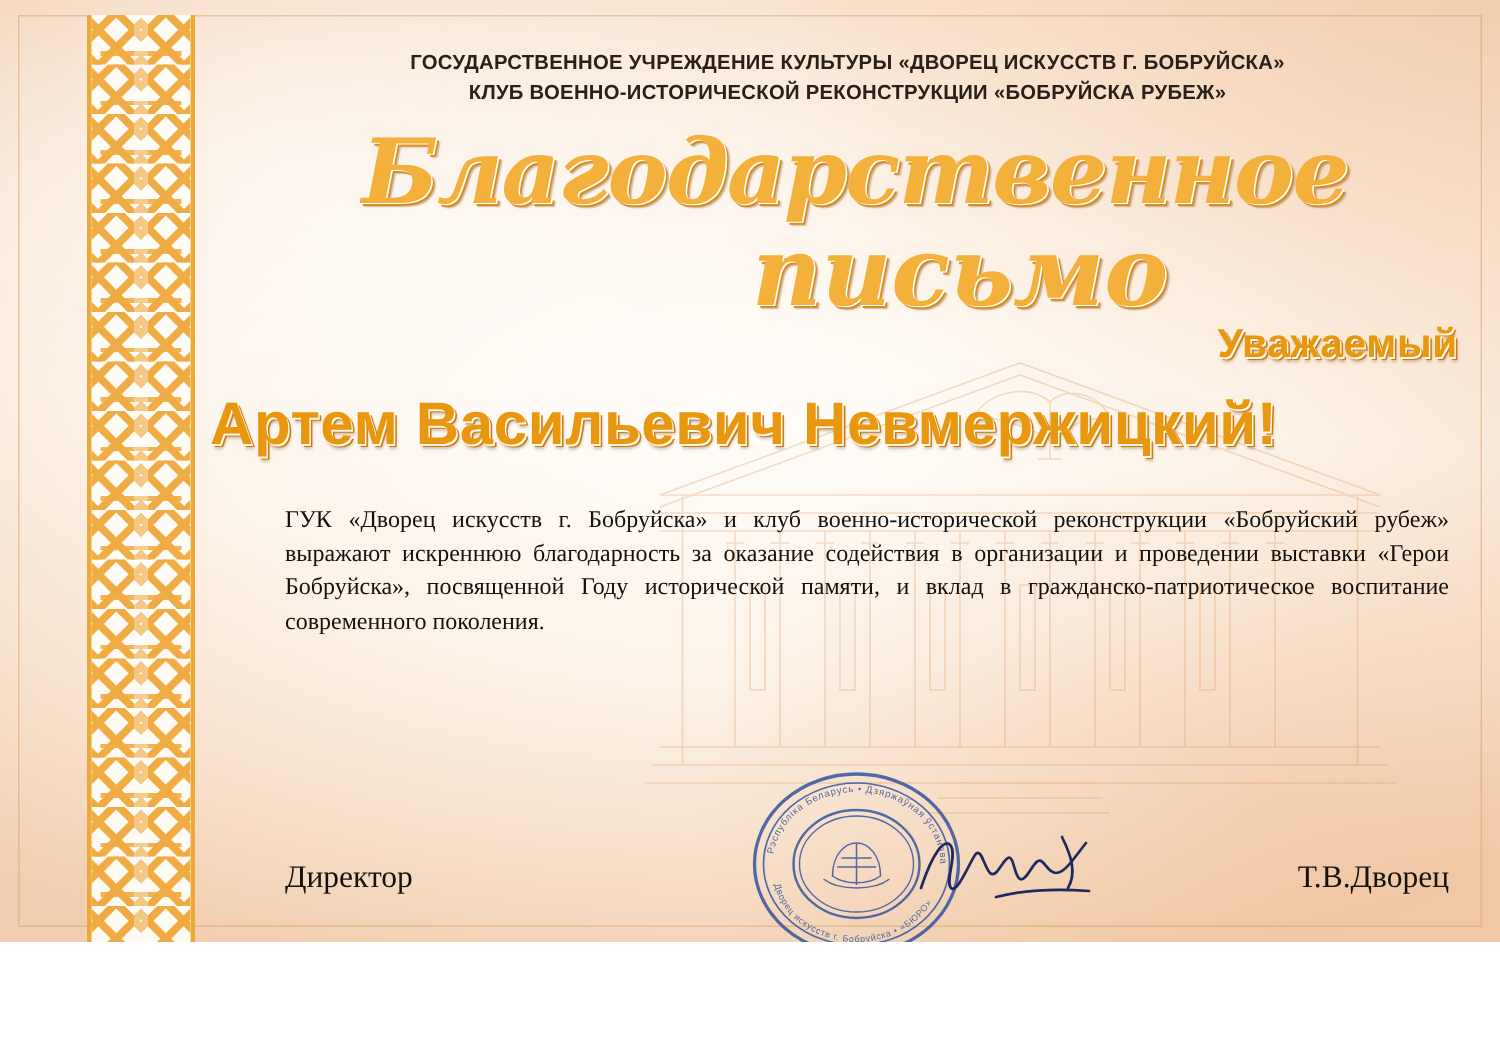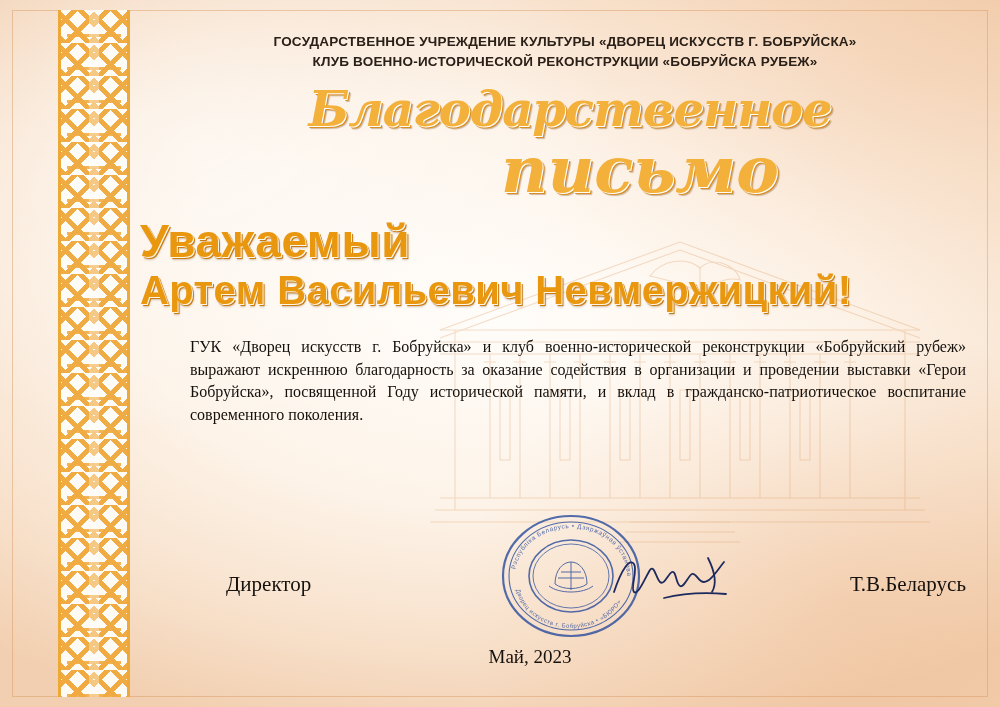--- a/index.html
+++ b/index.html
@@ -10,21 +10,21 @@
   body {
     width: 1000px;
     height: 707px;
     overflow: hidden;
     font-family: "Liberation Serif", serif;
   }
 
   #certificate {
     position: relative;
     width: 1000px;
-    height: 707px;
+    height: 628px;
     background:
       radial-gradient(ellipse 80% 60% at 50% 45%, #fffdfa 0%, #fdf3e8 45%, #f8e2cd 75%, #f2cfb0 100%),
       linear-gradient(135deg, #f7dcc0 0%, #fdf4ea 30%, #fbeee0 70%, #f3d4b5 100%);
     overflow: hidden;
   }
 
   
   .vignette {
     position: absolute;
     inset: 0;
@@ -115,44 +115,45 @@
     font-family: "DejaVu Serif", serif;
     font-style: italic;
     font-weight: bold;
     color: #f3b03a;
     text-shadow:
       1px 1px 0 #ffffff,
       2px 2px 0 #d98f22,
       3px 3px 1px rgba(120,70,20,0.35);
     line-height: 0.98;
   }
-  .title-line.l1 { font-size: 48px; letter-spacing: -1px; }
+  .title-line.l1 { font-size: 60px; letter-spacing: -1px; }
   .title-line.l2 { font-size: 64px; margin-top: 6px; padding-left: 140px; }
 
   
   .addressee {
     position: absolute;
     left: 140px;
     right: 28px;
     top: 214px;
     font-family: "Liberation Sans", sans-serif;
     font-weight: bold;
     color: #e8970f;
     text-shadow:
       1px 1px 0 #fff6e6,
       2px 2px 0 #c97c12,
       2px 3px 2px rgba(110,60,10,0.30);
   }
   .addressee .line1 {
-    font-size: 46px;
+    font-size: 27px;
     letter-spacing: 0.5px;
+    text-align: right;
   }
   .addressee .line2 {
     font-size: 40px;
-    margin-top: 0;
+    margin-top: 16px;
     letter-spacing: 0.4px;
     white-space: nowrap;
   }
 
   
   .body-text {
     position: absolute;
     left: 190px;
     right: 34px;
     top: 336px;
@@ -169,21 +170,20 @@
     position: absolute;
     left: 190px;
     right: 34px;
     top: 572px;
     display: flex;
     justify-content: space-between;
     align-items: baseline;
     font-family: "Liberation Serif", serif;
     font-size: 21px;
     color: #15110d;
-    margin-left: 36px;
   }
 
   .date {
     position: absolute;
     left: 0;
     right: 0;
     top: 646px;
     text-align: center;
     font-family: "Liberation Serif", serif;
     font-size: 19px;
@@ -300,18 +300,18 @@
       <path d="M6 44 C14 20 22 10 26 16 C30 22 22 40 26 44 C30 48 38 28 42 22
                C46 16 48 30 52 34 C56 38 60 26 64 24 C68 22 68 36 72 38
                C76 40 80 28 84 26 C88 24 90 34 96 34 C102 34 108 24 116 14"></path>
       <path d="M100 10 C106 22 110 34 104 44"></path>
       <path d="M56 50 C72 46 92 44 118 46"></path>
     </g>
   </svg>
 
   <div class="sign-row">
     <span>Директор</span>
-    <span>Т.В.Беларусь</span>
+    <span>Т.В.Дворец</span>
   </div>
 
   <div class="date">Май, 2023</div>
 
 </div>
 
 </body></html>

